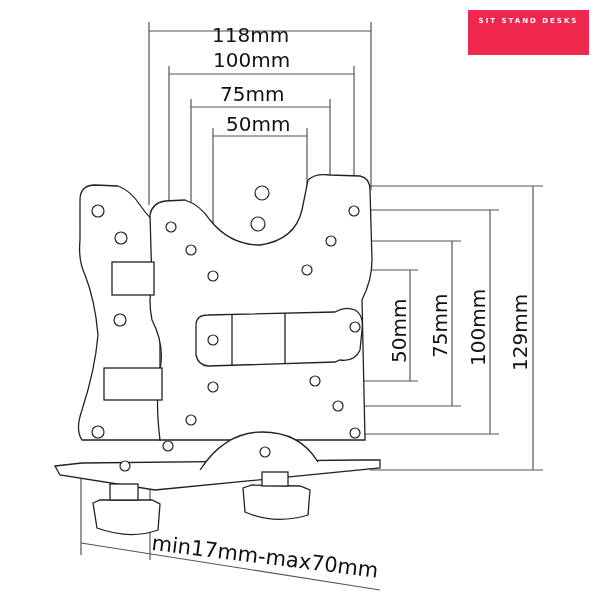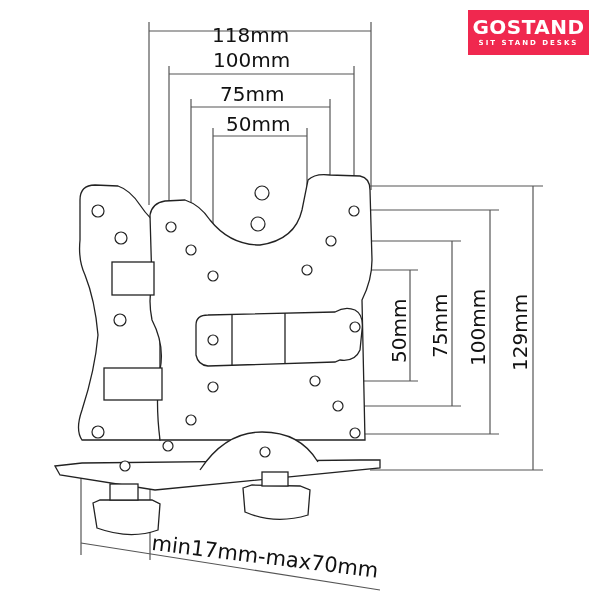--- a/index.html
+++ b/index.html
@@ -136,16 +136,15 @@
   <span class="dim" style="left:226px;top:114px;">50mm</span>
 
   <span class="dim vert" style="left:389px;top:363px;">50mm</span>
   <span class="dim vert" style="left:430px;top:358px;">75mm</span>
   <span class="dim vert" style="left:468px;top:366px;">100mm</span>
   <span class="dim vert" style="left:510px;top:371px;">129mm</span>
 
   <span class="dim slant" style="left:153px;top:533px;">min17mm-max70mm</span>
 
   <div class="logo">
-    <span class="brand">GOSTAND</span>
     <span class="tagline">SIT STAND DESKS</span>
   </div>
 </div>
 
 </body></html>

